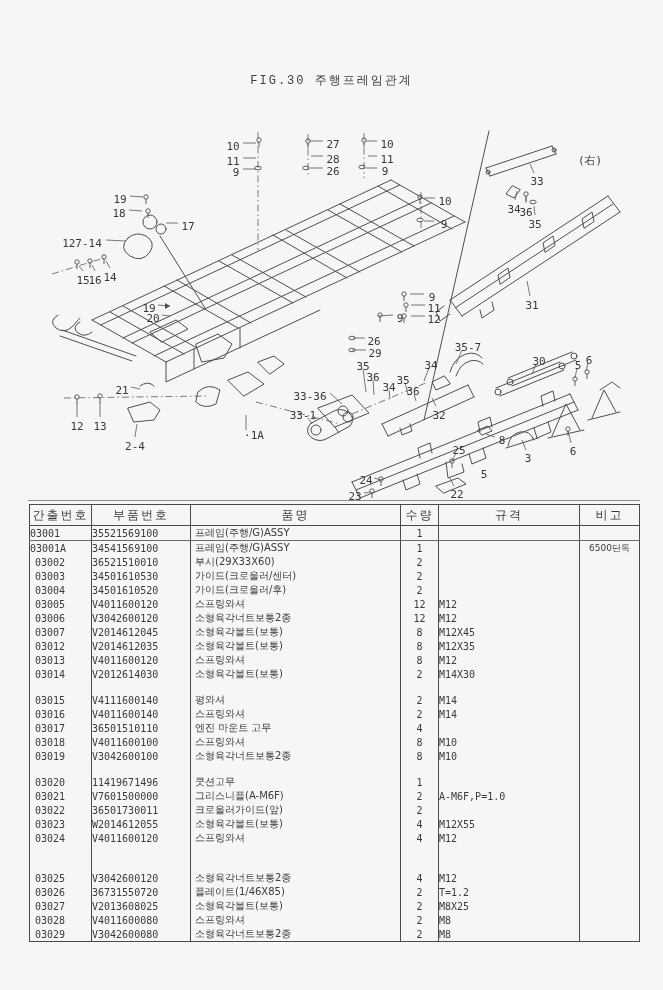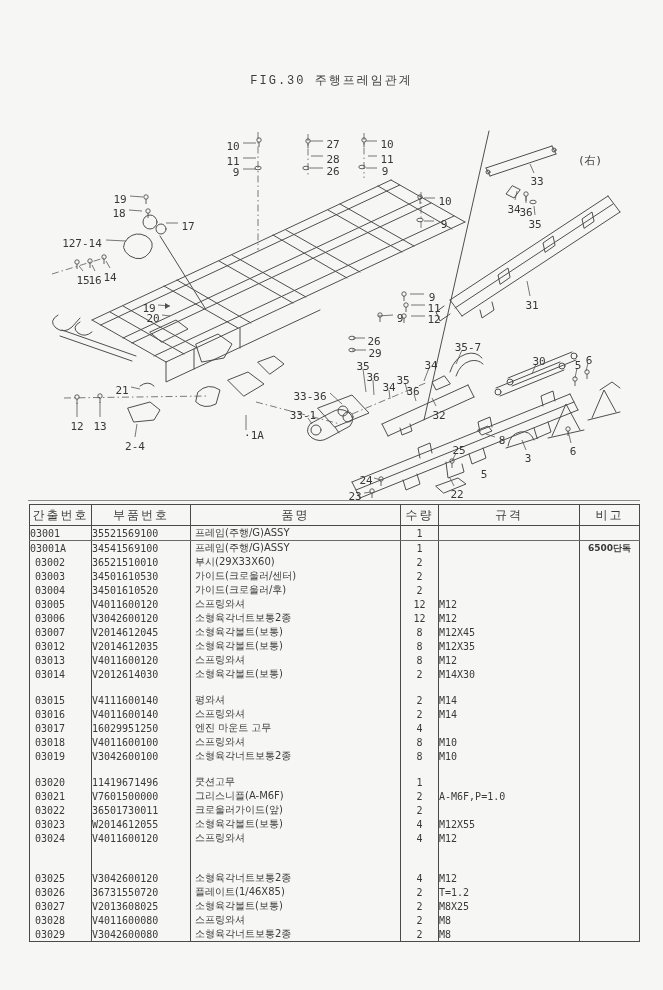--- a/index.html
+++ b/index.html
@@ -25,21 +25,21 @@
      white-space:nowrap;overflow:hidden;color:#3a3a3a;padding:0;}
   tr.rule-below td{border-bottom:1px solid #6a6a6a;}
   tr.gap td{height:12px;}
   tr.gap2 td{height:26px;}
   .c-no{font-family:"DejaVu Sans Mono",monospace;padding-left:5px;}
   td.ctr{padding-left:0;}
   .c-part{font-family:"DejaVu Sans Mono",monospace;text-align:left;}
   .c-name{padding-left:4px;margin-top:48px;}
   .c-qty{font-family:"DejaVu Sans Mono",monospace;text-align:center;}
   .c-spec{font-family:"DejaVu Sans Mono",monospace;padding-left:0;}
-  .c-note{font-size:9px;text-align:center;font-weight:bold;}
+  .c-note{font-size:9px;text-align:center;}
 </style>
 </head>
 <body>
 
 <div class="page">
 
   <div class="title">FIG.30 주행프레임관계</div>
 
   <svg id="dg" class="diagram" width="663" height="400" viewBox="0 110 663 400" xmlns="http://www.w3.org/2000/svg">
 
@@ -427,21 +427,21 @@
           <tr>
             <td class="c-no">03016</td>
             <td class="c-part">V4011600140</td>
             <td class="c-name">스프링와셔</td>
             <td class="c-qty">2</td>
             <td class="c-spec">M14</td>
             <td class="c-note"></td>
           </tr>
           <tr>
             <td class="c-no">03017</td>
-            <td class="c-part">16029951250</td>
+            <td class="c-part">36501510110</td>
             <td class="c-name">엔진 마운트 고무</td>
             <td class="c-qty">4</td>
             <td class="c-spec"></td>
             <td class="c-note"></td>
           </tr>
           <tr>
             <td class="c-no">03018</td>
             <td class="c-part">V4011600100</td>
             <td class="c-name">스프링와셔</td>
             <td class="c-qty">8</td>

